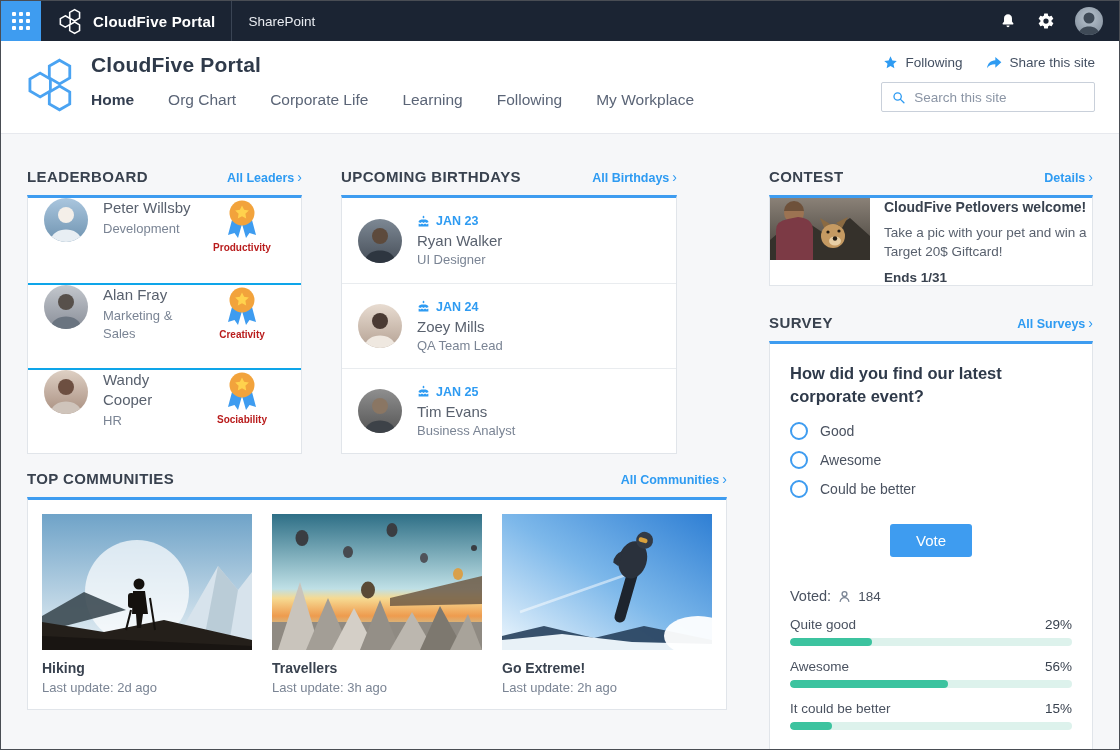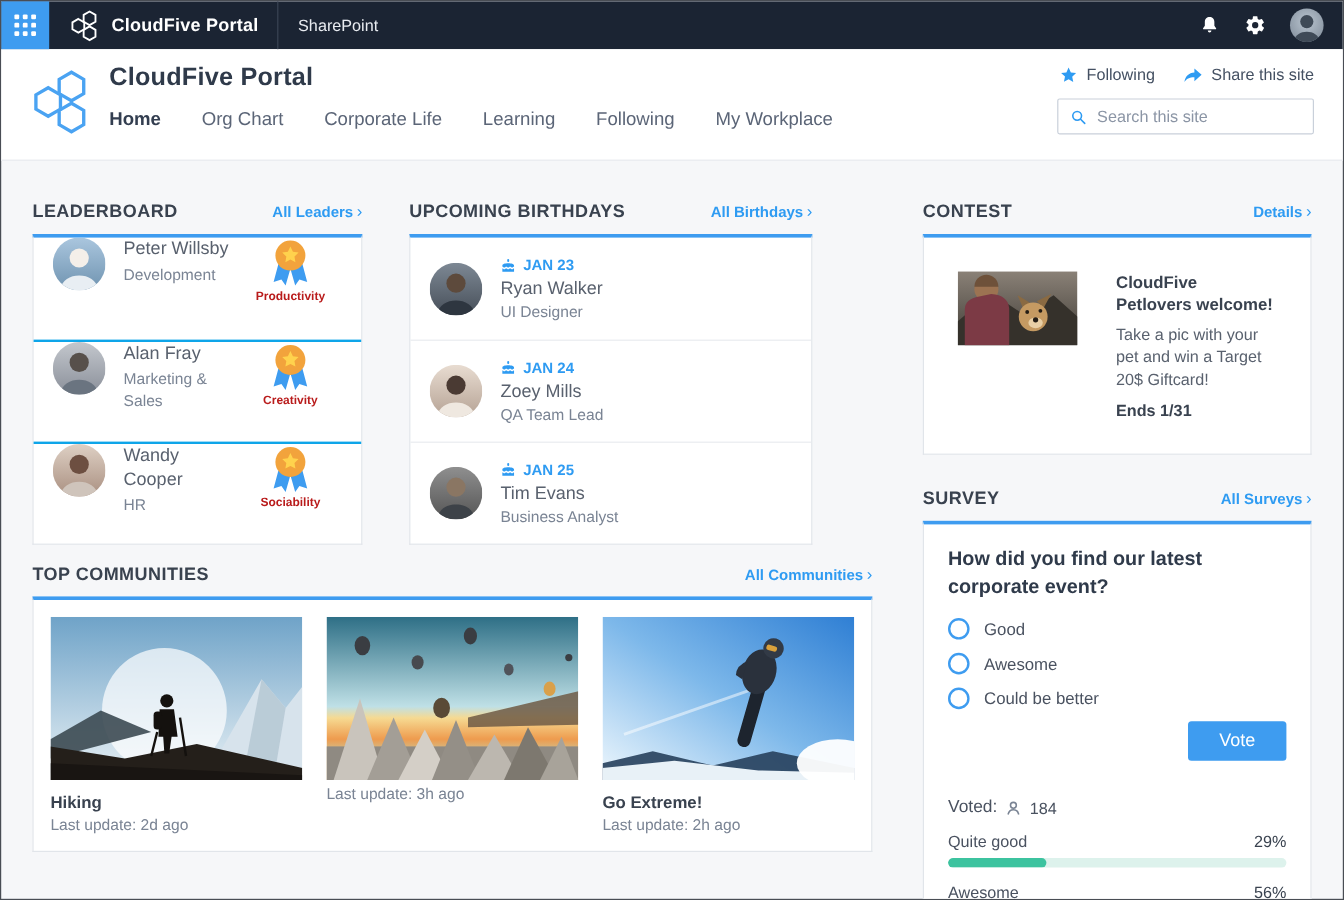--- a/index.html
+++ b/index.html
@@ -59,35 +59,35 @@
 
   
   .bd-row { height:85px; display:flex; align-items:center; padding:0 16px; cursor:pointer; }
   .bd-row + .bd-row { border-top:1px solid #e9ecef; }
   .bd-info { margin-left:15px; }
   .bd-date { display:flex; align-items:center; gap:6px; font-size:12.5px; font-weight:bold; color:#2e9bf2; line-height:16px; }
   .bd-name { font-size:15px; color:#59616e; line-height:20px; margin-top:2px; }
   .bd-role { font-size:13px; color:#7a8494; line-height:17px; }
 
   
-  .contest-card { padding:28px; display:flex; gap:32px; }
+  .contest-card { padding:0; display:flex; gap:14px; }
   .contest-thumb { width:100px; height:62px; flex:none; overflow:hidden; }
   .contest-txt { flex:1; }
   .contest-title { font-size:14px; font-weight:bold; color:#39424f; line-height:18px; }
   .contest-body { font-size:13.5px; color:#59616e; line-height:19px; margin-top:7px; }
   .contest-ends { font-size:13.5px; font-weight:bold; color:#39424f; margin-top:9px; }
 
   
   .survey-card { padding:18px 20px 20px; }
   .sv-q { font-size:16.5px; font-weight:bold; color:#2f3a4a; line-height:23px; }
   .sv-opts { margin-top:14px; }
   .sv-opt { display:flex; align-items:center; gap:12px; margin-top:11px; cursor:pointer; }
   .radio { width:18px; height:18px; border:2px solid #3e9cf0; border-radius:50%; background:#fff; flex:none; }
   .sv-opt-label { font-size:14px; color:#4a5260; }
-  .sv-vote-row { display:flex; justify-content:flex-end; margin-top:10px; }
+  .sv-vote-row { display:flex; justify-content:center; margin-top:26px; }
   .vote-btn { background:#3e9cf0; color:#fff; border:none; border-radius:3px; font-size:15px; padding:8px 26px; cursor:pointer; font-family:"Liberation Sans", sans-serif; }
   .sv-voted { display:flex; align-items:center; gap:7px; margin-top:31px; font-size:14.5px; color:#4a5260; }
   .sv-voted .cnt { font-size:13.5px; color:#4a5260; }
   .res-row { margin-top:13px; }
   .res-line { display:flex; justify-content:space-between; margin-bottom:6px; }
   .res-label { font-size:13.5px; color:#4a5260; }
   .res-pct { font-size:13.5px; color:#39424f; }
   .bar-track { height:8px; background:#ddf2ec; border-radius:4px; overflow:hidden; }
   .bar-fill { height:8px; background:#3cc39f; border-radius:4px; }
 
@@ -452,20 +452,21 @@
                 <polygon points="178,136 196,100 210,136" fill="#a8a39a"></polygon>
                 <ellipse cx="30" cy="24" rx="6.5" ry="8" fill="#3a3d42"></ellipse>
                 <ellipse cx="76" cy="38" rx="5" ry="6" fill="#474a4f"></ellipse>
                 <ellipse cx="120" cy="16" rx="5.5" ry="7" fill="#3a3d42"></ellipse>
                 <ellipse cx="152" cy="44" rx="4" ry="5" fill="#50535a"></ellipse>
                 <ellipse cx="96" cy="76" rx="7" ry="8.5" fill="#5a4a36"></ellipse>
                 <ellipse cx="186" cy="60" rx="5" ry="6" fill="#d9a04a"></ellipse>
                 <circle cx="202" cy="34" r="3" fill="#3a3d42"></circle>
               </svg>
             </span>
+            <div class="comm-name">Travellers</div>
             <div class="comm-upd">Last update: 3h ago</div>
           </div>
 
           <div class="comm-item">
             <span class="comm-img">
               <svg width="210" height="136" viewBox="0 0 210 136">
                 <defs>
                     <linearGradient id="sky3" x1="0" y1="1" x2="1" y2="0">
                       <stop offset="0" stop-color="#eef7fd"></stop>
                       <stop offset="0.5" stop-color="#7db8ea"></stop>

